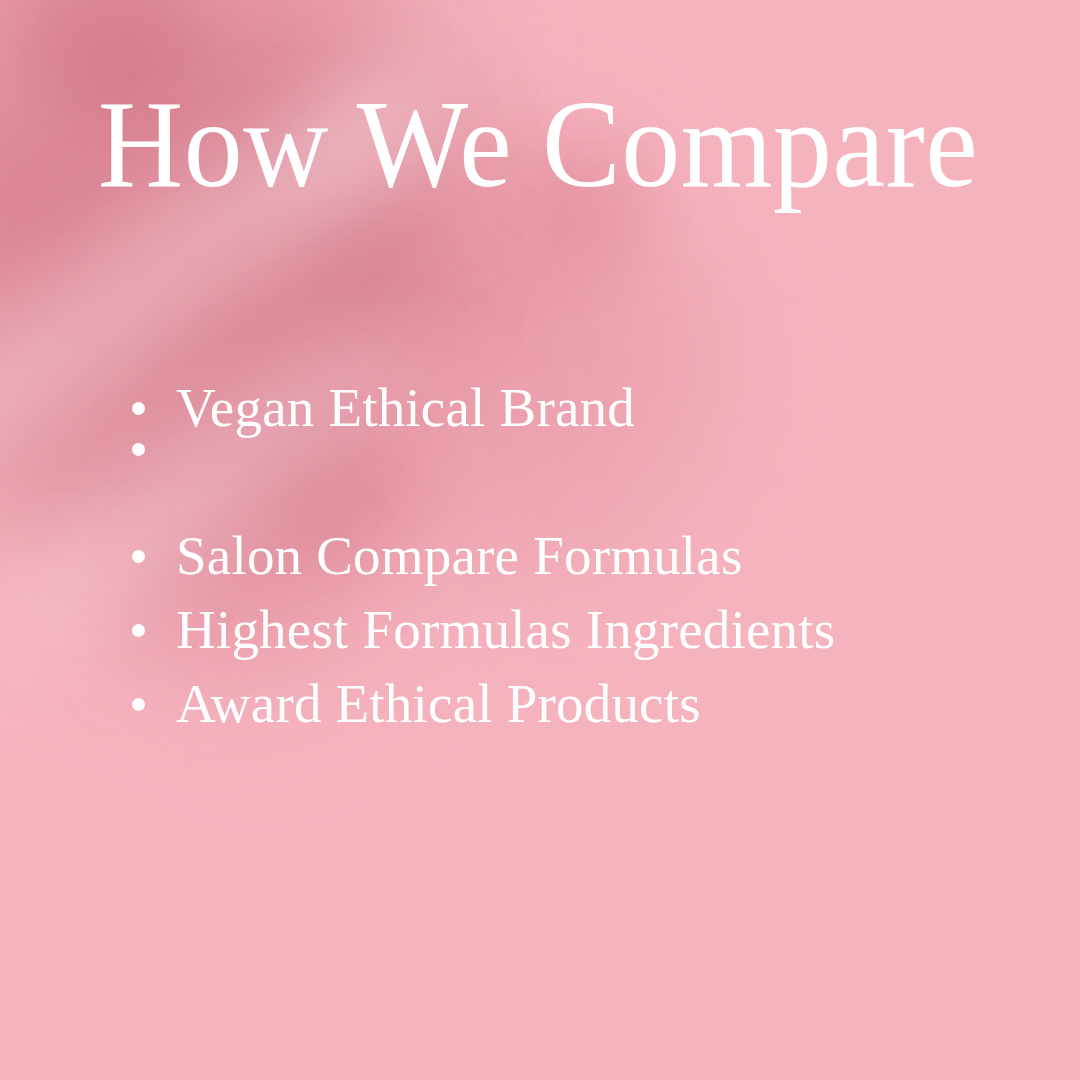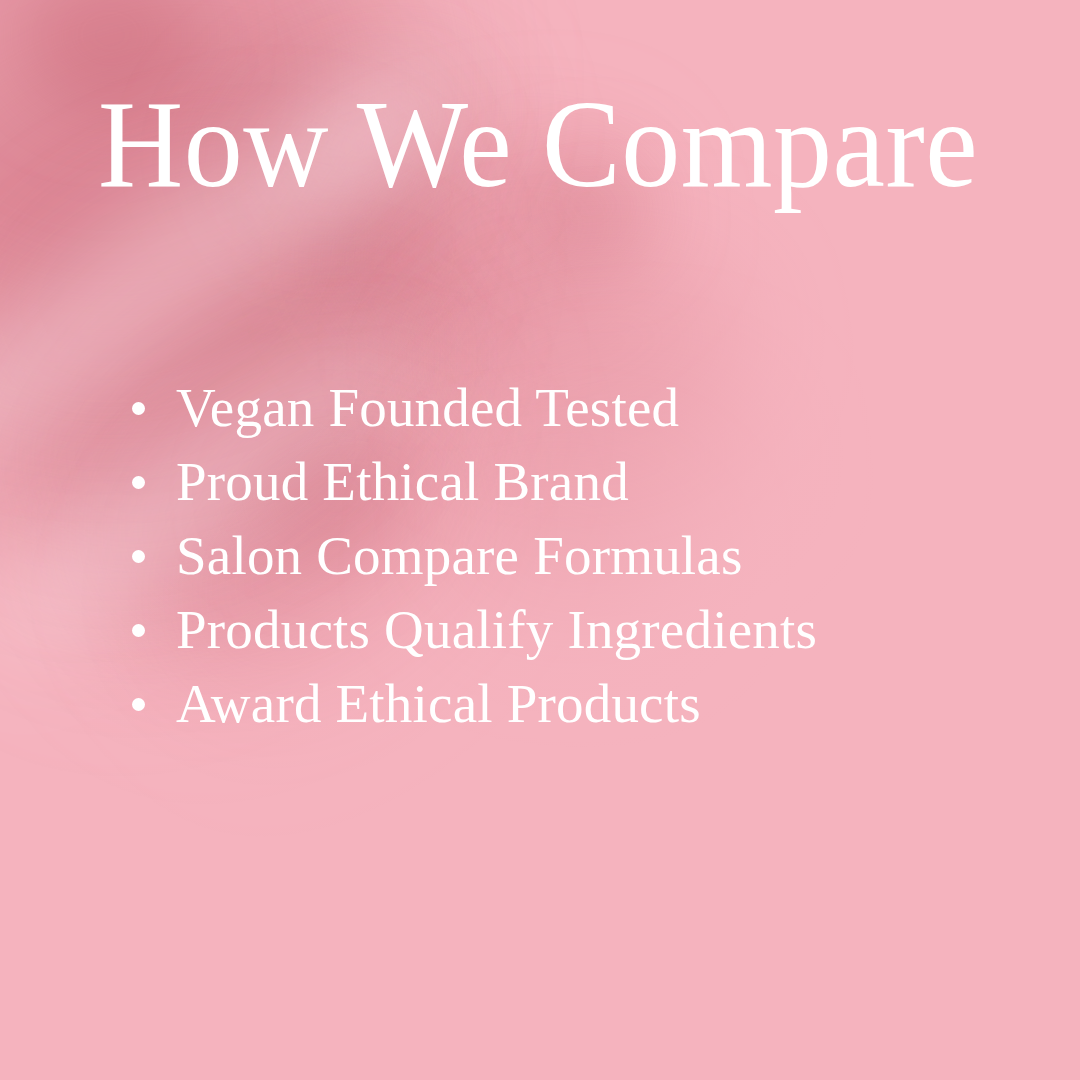--- a/index.html
+++ b/index.html
@@ -161,37 +161,36 @@
   </div>
 
   <div class="content">
 
     <h1 class="page-title">How We Compare</h1>
 
     <ul class="feature-list">
 
       <li class="feature-item">
         <span class="bullet-dot"></span>
-        <span class="feature-label">Vegan Founded Tested</span>
+        <span class="feature-label">Vegan Ethical Brand</span>
       </li>
 
 
       <li class="feature-item">
         <span class="bullet-dot"></span>
-        <span class="feature-label">Proud Ethical Brand</span>
       </li>
 
       <li class="feature-item">
         <span class="bullet-dot"></span>
         <span class="feature-label">Salon Compare Formulas</span>
       </li>
 
       <li class="feature-item">
         <span class="bullet-dot"></span>
-        <span class="feature-label">Products Qualify Ingredients</span>
+        <span class="feature-label">Highest Formulas Ingredients</span>
       </li>
 
       <li class="feature-item">
         <span class="bullet-dot"></span>
         <span class="feature-label">Award Ethical Products</span>
       </li>
 
     </ul>
   </div>
 </div>

